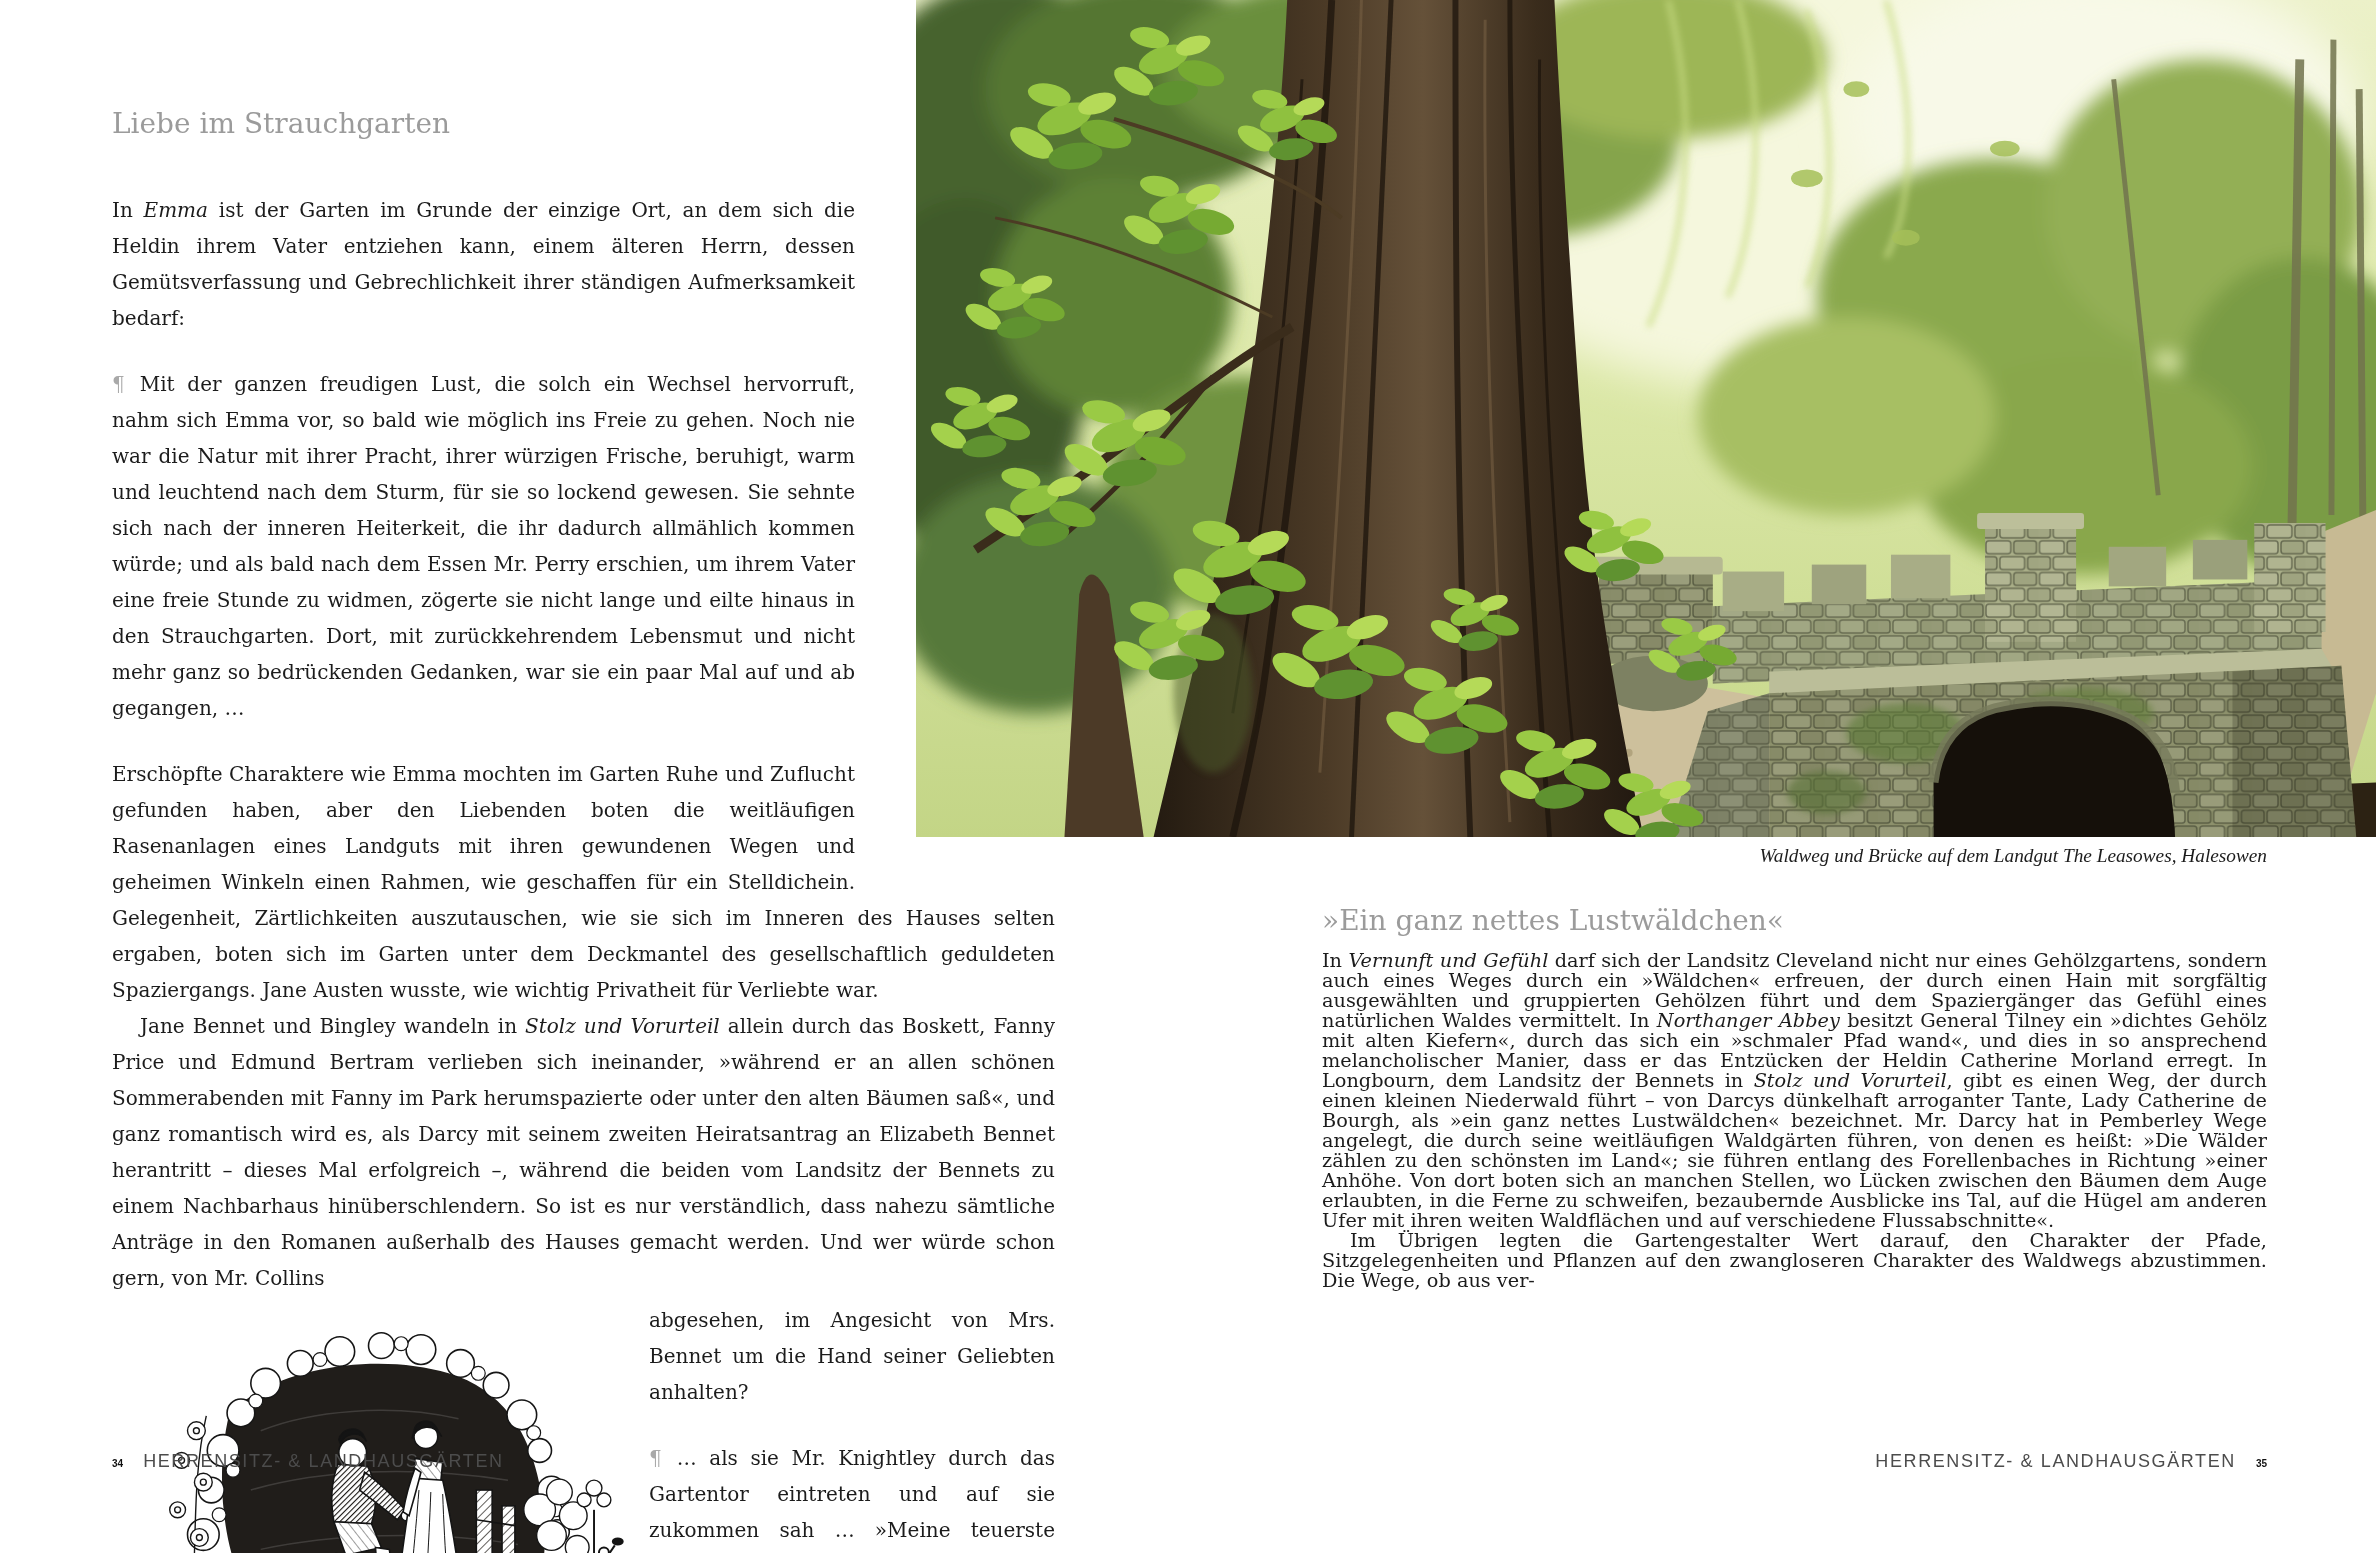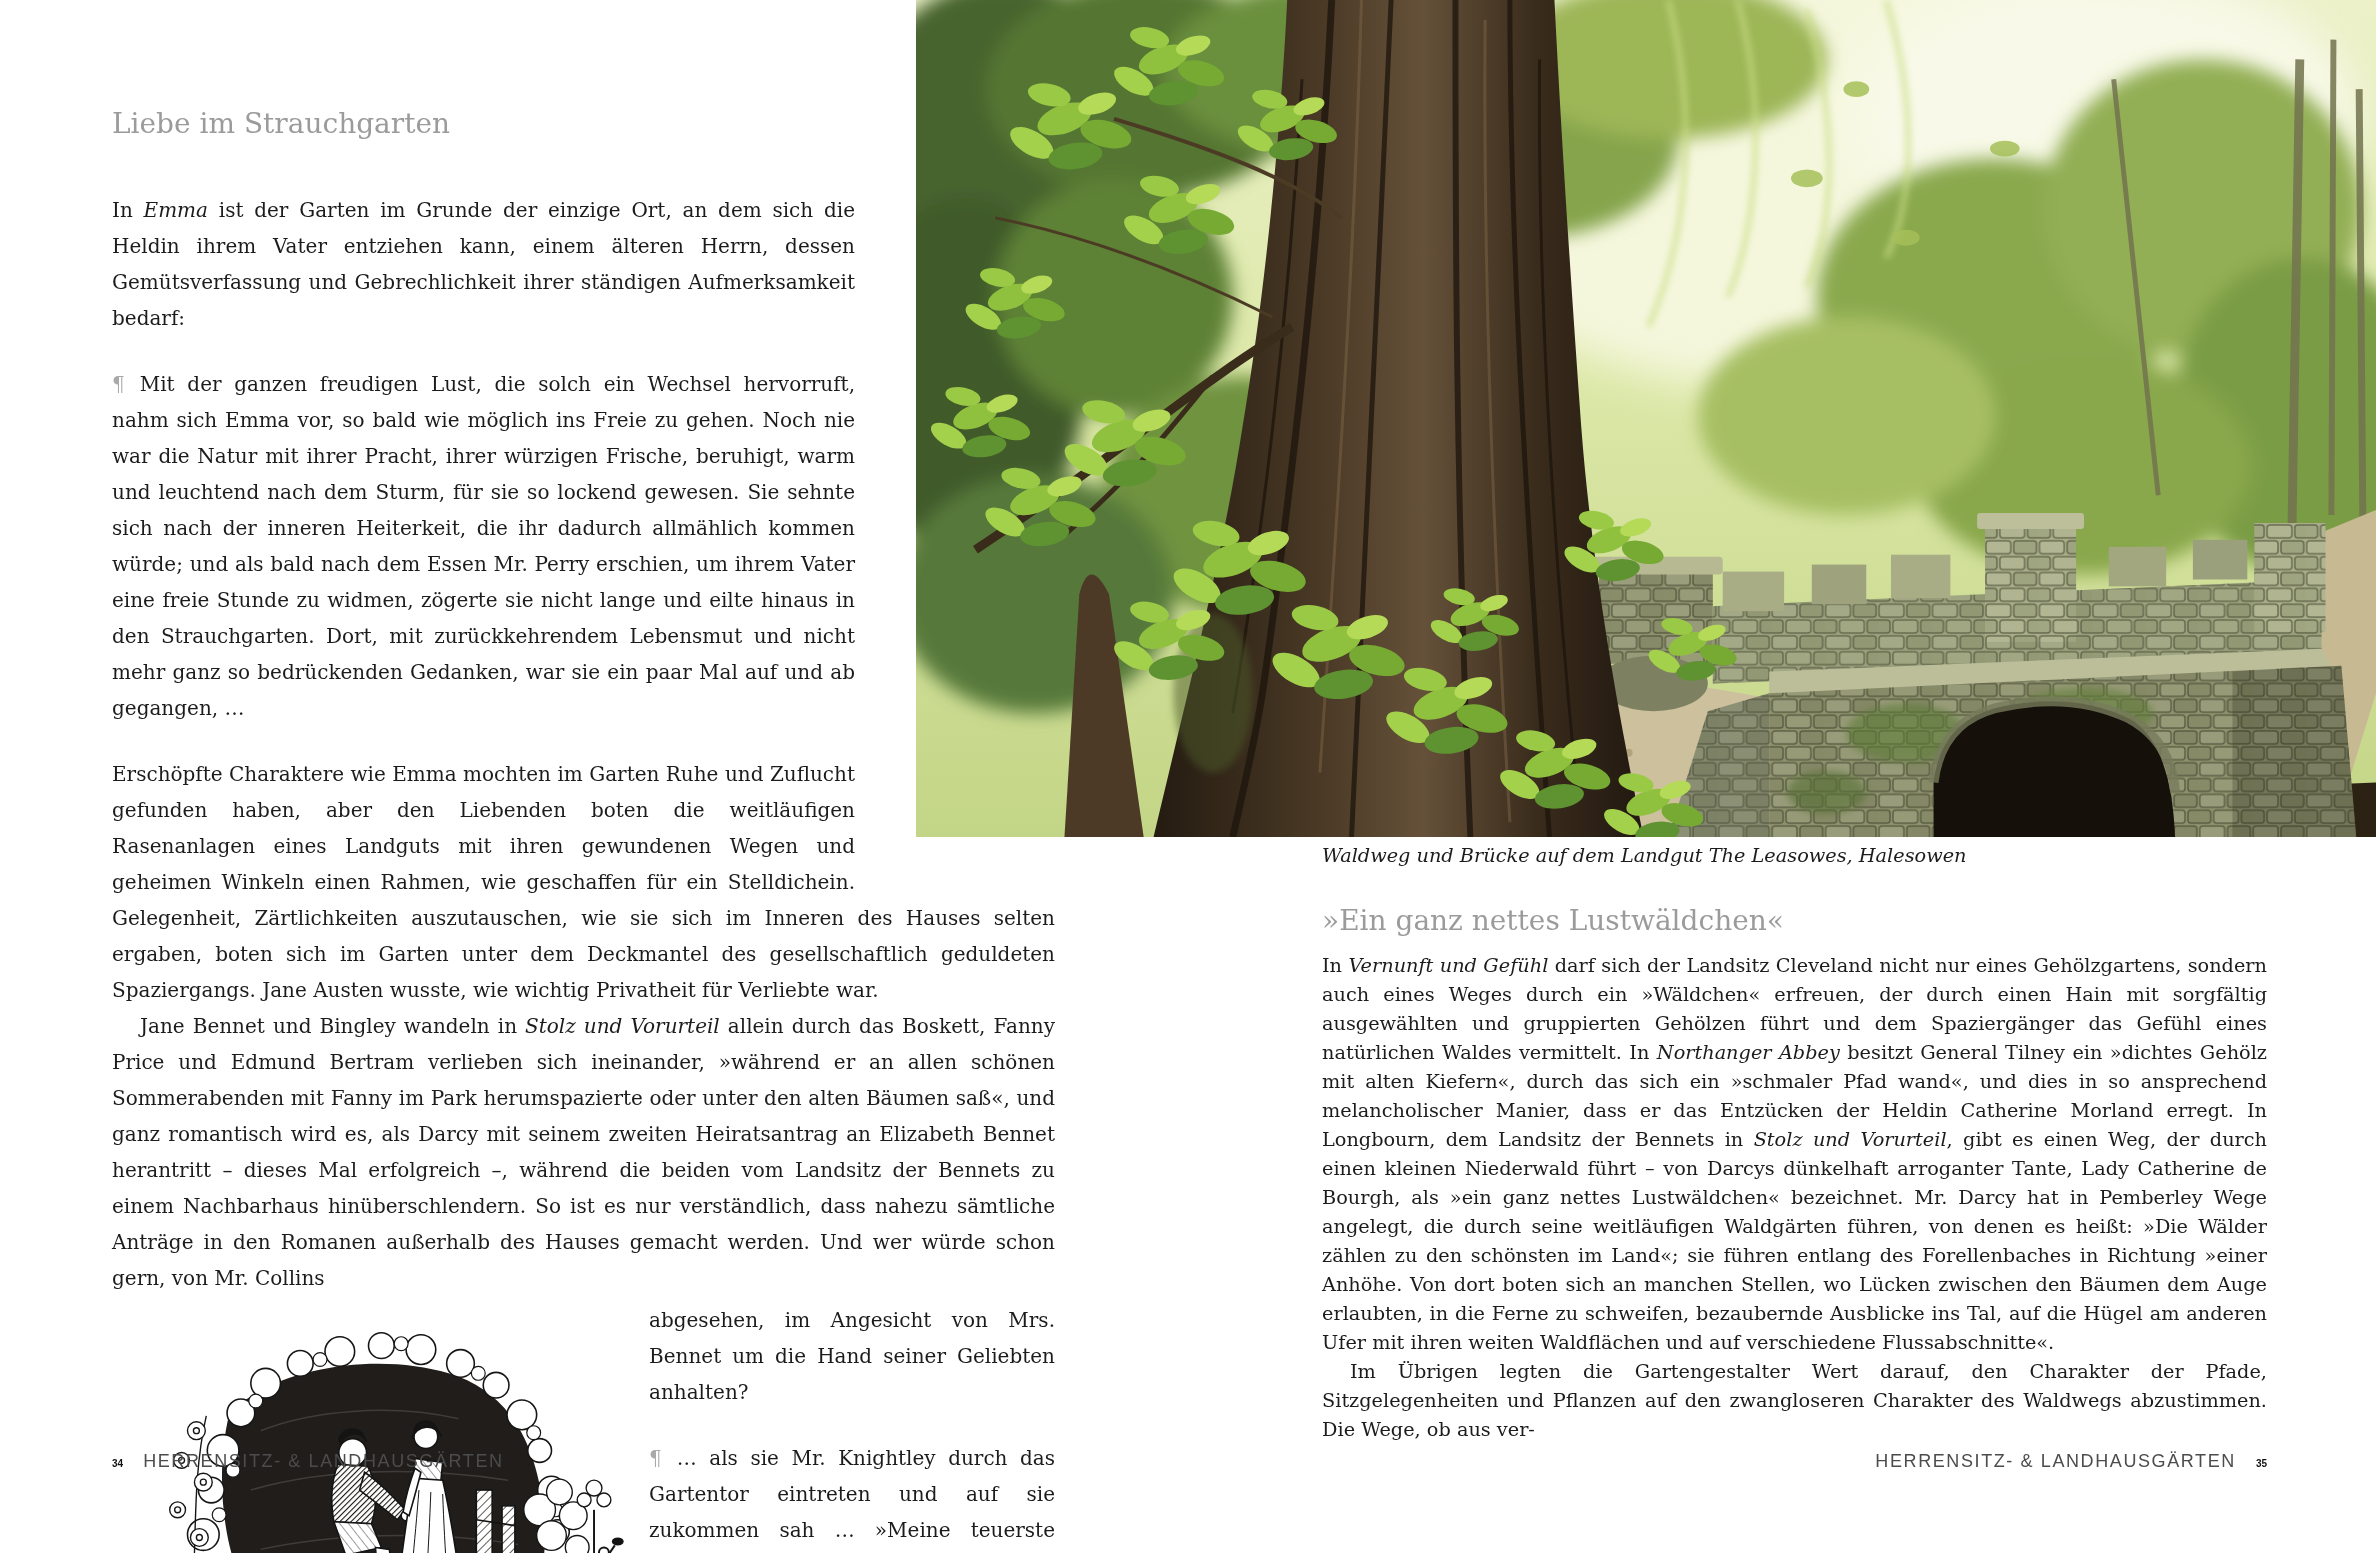--- a/index.html
+++ b/index.html
@@ -2,41 +2,41 @@
 <html><head>
 <meta charset="utf-8">
 <style>
   html,body{margin:0;padding:0;background:#ffffff;}
   .spread{position:relative;width:2376px;height:1553px;background:#ffffff;overflow:hidden;
           font-family:"DejaVu Serif","Liberation Serif",serif;color:#1c1c1c;}
 
   
   .photo{position:absolute;left:916px;top:0;width:1460px;height:837px;display:block;}
 
-  .caption{position:absolute;left:1322px;top:843px;width:945px;
-           font-style:italic;font-size:19.3px;line-height:26px;color:#1c1c1c;}
+  .caption{position:absolute;left:1322px;top:843px;width:945px;text-align:right;
+           font-style:italic;font-size:19.3px;line-height:26px;color:#1c1c1c;font-family:Liberation Serif, serif;}
 
   
   .lp-col{position:absolute;left:112px;top:107px;width:943px;}
   .photo-spacer{float:right;width:200px;height:792px;}
   h2.sec{font-weight:400;font-size:28px;line-height:34px;margin:0;color:#9b9b9b;}
   .lp-col h2.sec{margin-bottom:51px;}
   p.body{margin:0;font-size:20px;line-height:36px;text-align:justify;}
   p.gap{margin-top:30px;}
   p.indent{text-indent:28px;}
   .pilcrow{color:#a9a9a9;padding-right:15px;}
   .it{font-style:italic;}
 
   .ill-row{margin-top:6px;}
   .illustration{float:left;width:515px;height:364px;margin:10px 22px 0 0;display:block;}
 
   
   .rp-col{position:absolute;left:1322px;top:904px;width:945px;}
   .rp-col h2.sec{margin-bottom:13px;}
-  .rp-col p.body{font-size:19.3px;line-height:29px;}
+  .rp-col p.body{font-size:19.3px;line-height:20px;}
 
   
   .folio{position:absolute;top:1451px;font-family:"Liberation Sans",sans-serif;white-space:nowrap;}
   .folio-left{left:112px;}
   .folio-right{left:1322px;width:945px;text-align:right;}
   .folio .running{font-size:18px;letter-spacing:1.6px;color:#4c4c4c;}
   .folio .pagenum{font-size:10px;font-weight:700;color:#111;}
   .folio-left .pagenum{margin-right:20px;}
   .folio-right .pagenum{margin-left:20px;margin-top:16px;}
 </style>

